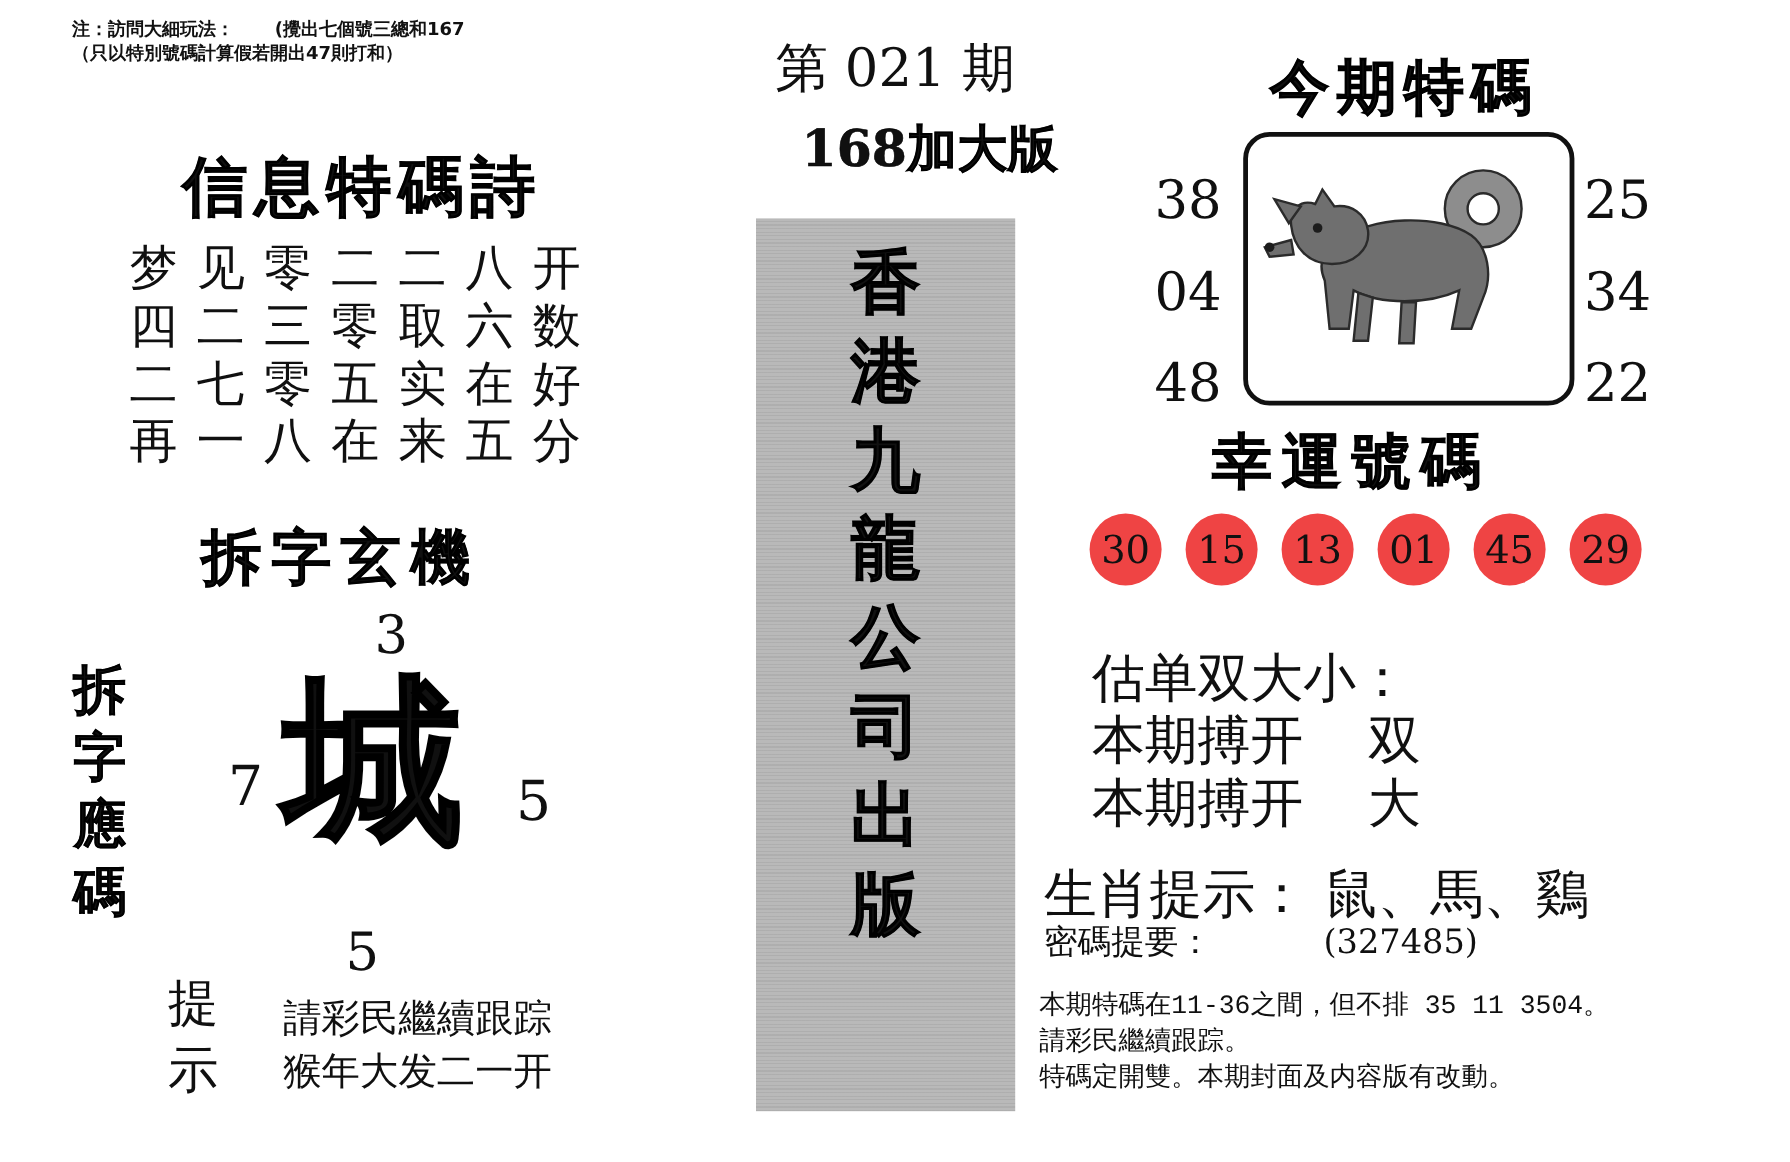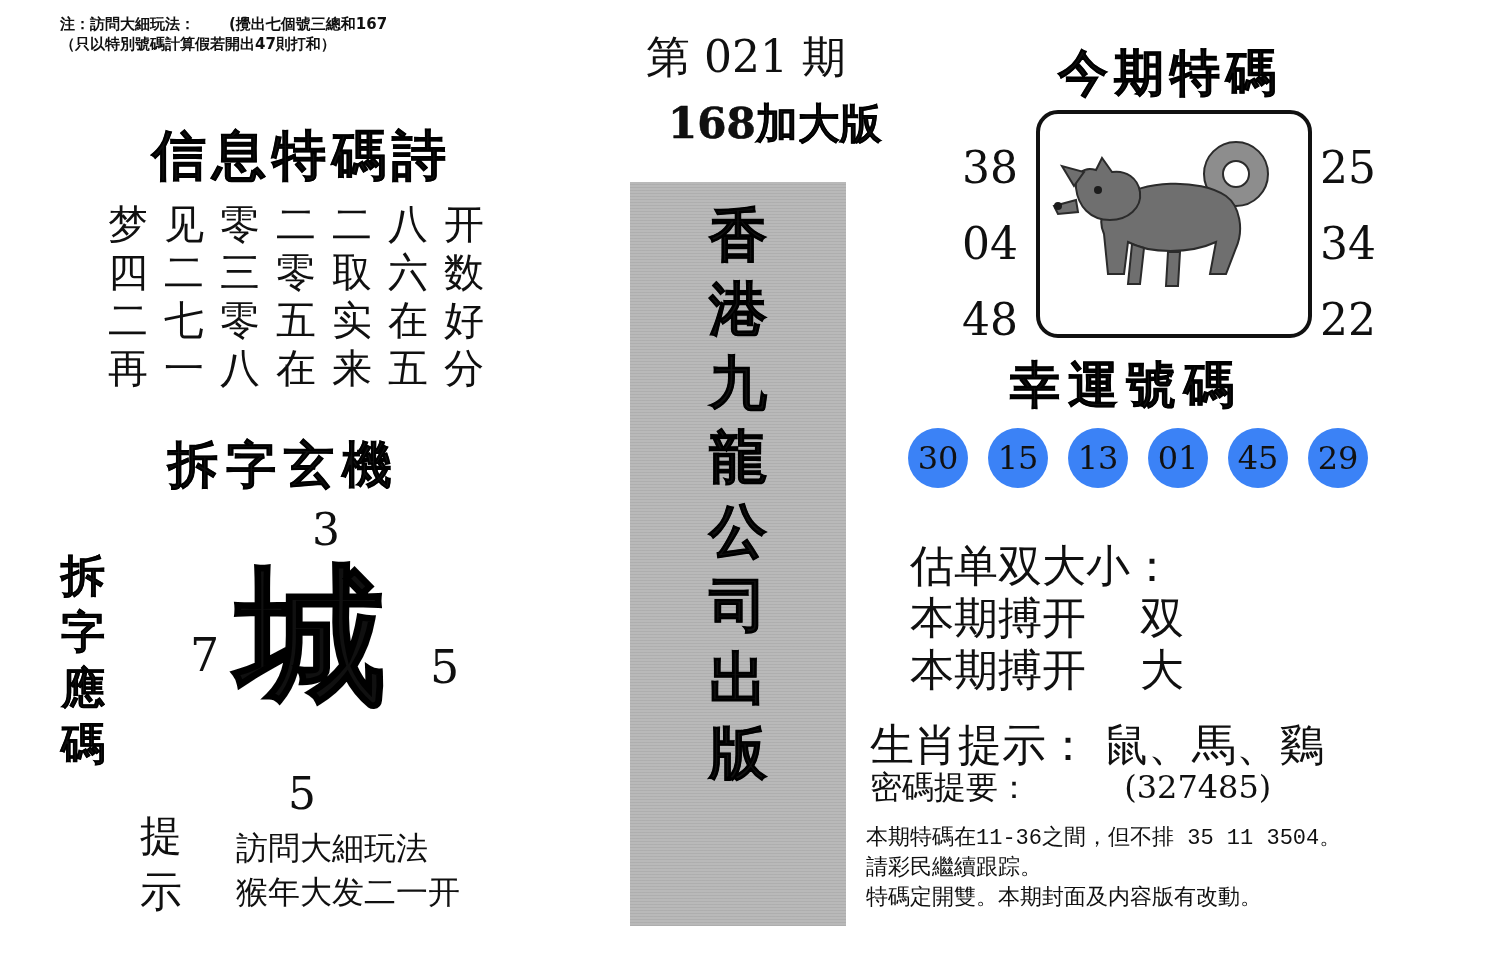--- a/index.html
+++ b/index.html
@@ -139,35 +139,35 @@
     font-size: 50px; font-weight: bold; letter-spacing: 8px;
     -webkit-text-stroke: 0.7px #000;
   }
   #lucky-row {
     left: 908px; top: 428px;
     display: flex; gap: 20px;
   }
   .ball {
     width: 60px; height: 60px;
     border-radius: 50%;
-    background: #3b82f6;
+    background: #ef4444;
     display: flex; align-items: center; justify-content: center;
     font-size: 32px;
     color: #111;
   }
 
   #guess-block {
     left: 910px; top: 540px;
     font-size: 44px; line-height: 52px;
   }
   .gline { display: flex; white-space: nowrap; }
   .gline .sp { display: inline-block; width: 54px; }
 
   #zodiac-line { left: 870px; top: 716px; font-size: 44px; }
-  #code-line { left: 870px; top: 766px; font-size: 32px; }
+  #code-line { left: 870px; top: 766px; font-size: 28px; }
   #code-val { margin-left: 84px; }
 
   #footer-note {
     left: 866px; top: 824px; width: 600px;
     font-size: 22px; line-height: 30px;
     font-family: Liberation Mono, monospace;
   }
   #footer-note div { white-space: nowrap; }
 </style>
 </head>
@@ -243,21 +243,21 @@
 <div class="abs" id="big-char">城</div>
 <div class="abs" id="num-right">5</div>
 <div class="abs" id="num-bottom">5</div>
 
 <div class="abs" id="tixi">
   <div>提</div>
   <div>示</div>
 </div>
 
 <div class="abs" id="hint-lines">
-  <div>訪問大細玩法</div>
+  <div>請彩民繼續跟踪</div>
   <div>猴年大发二一开</div>
 </div>
 
 <div class="abs" id="issue-no">第 021 期</div>
 <div class="abs" id="edition">168加大版</div>
 
 <div class="abs" id="vert-banner">
   <div id="vert-banner-text">
     <span>香</span>
     <span>港</span>

